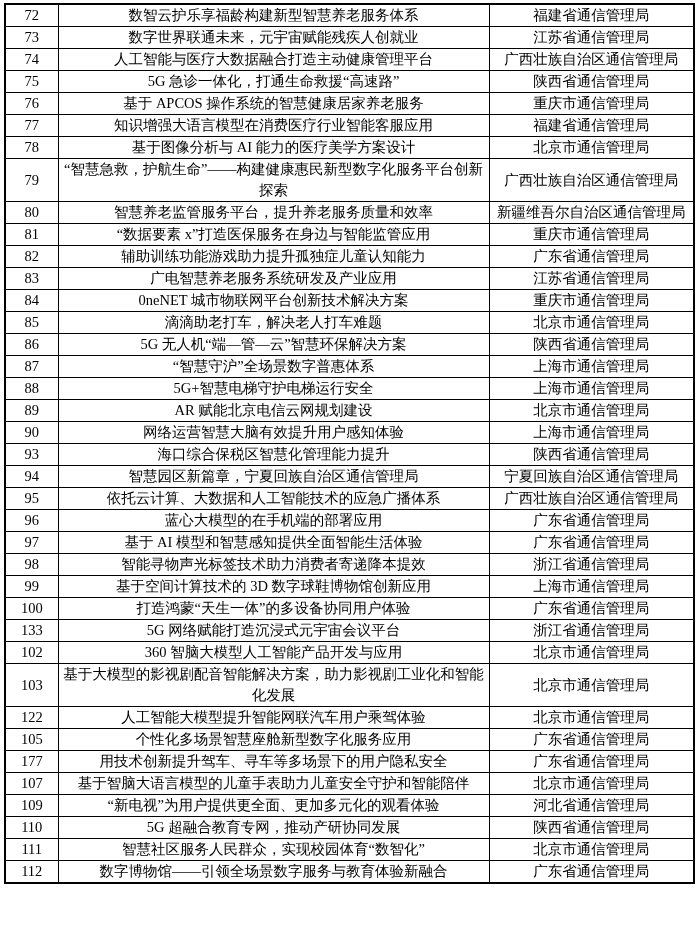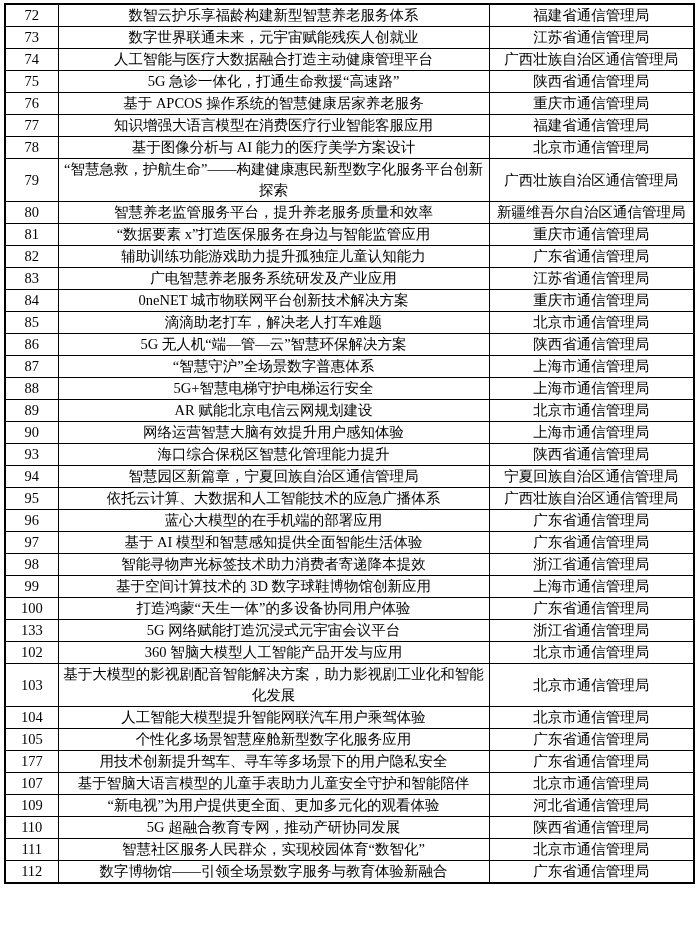--- a/index.html
+++ b/index.html
@@ -190,21 +190,21 @@
         <td class="col-no">102</td>
         <td class="col-project">360 智脑大模型人工智能产品开发与应用</td>
         <td class="col-org">北京市通信管理局</td>
       </tr>
       <tr>
         <td class="col-no">103</td>
         <td class="col-project">基于大模型的影视剧配音智能解决方案，助力影视剧工业化和智能化发展</td>
         <td class="col-org">北京市通信管理局</td>
       </tr>
       <tr>
-        <td class="col-no">104</td>
+        <td class="col-no">122</td>
         <td class="col-project">人工智能大模型提升智能网联汽车用户乘驾体验</td>
         <td class="col-org">北京市通信管理局</td>
       </tr>
       <tr>
         <td class="col-no">105</td>
         <td class="col-project">个性化多场景智慧座舱新型数字化服务应用</td>
         <td class="col-org">广东省通信管理局</td>
       </tr>
       <tr>
         <td class="col-no">177</td>

